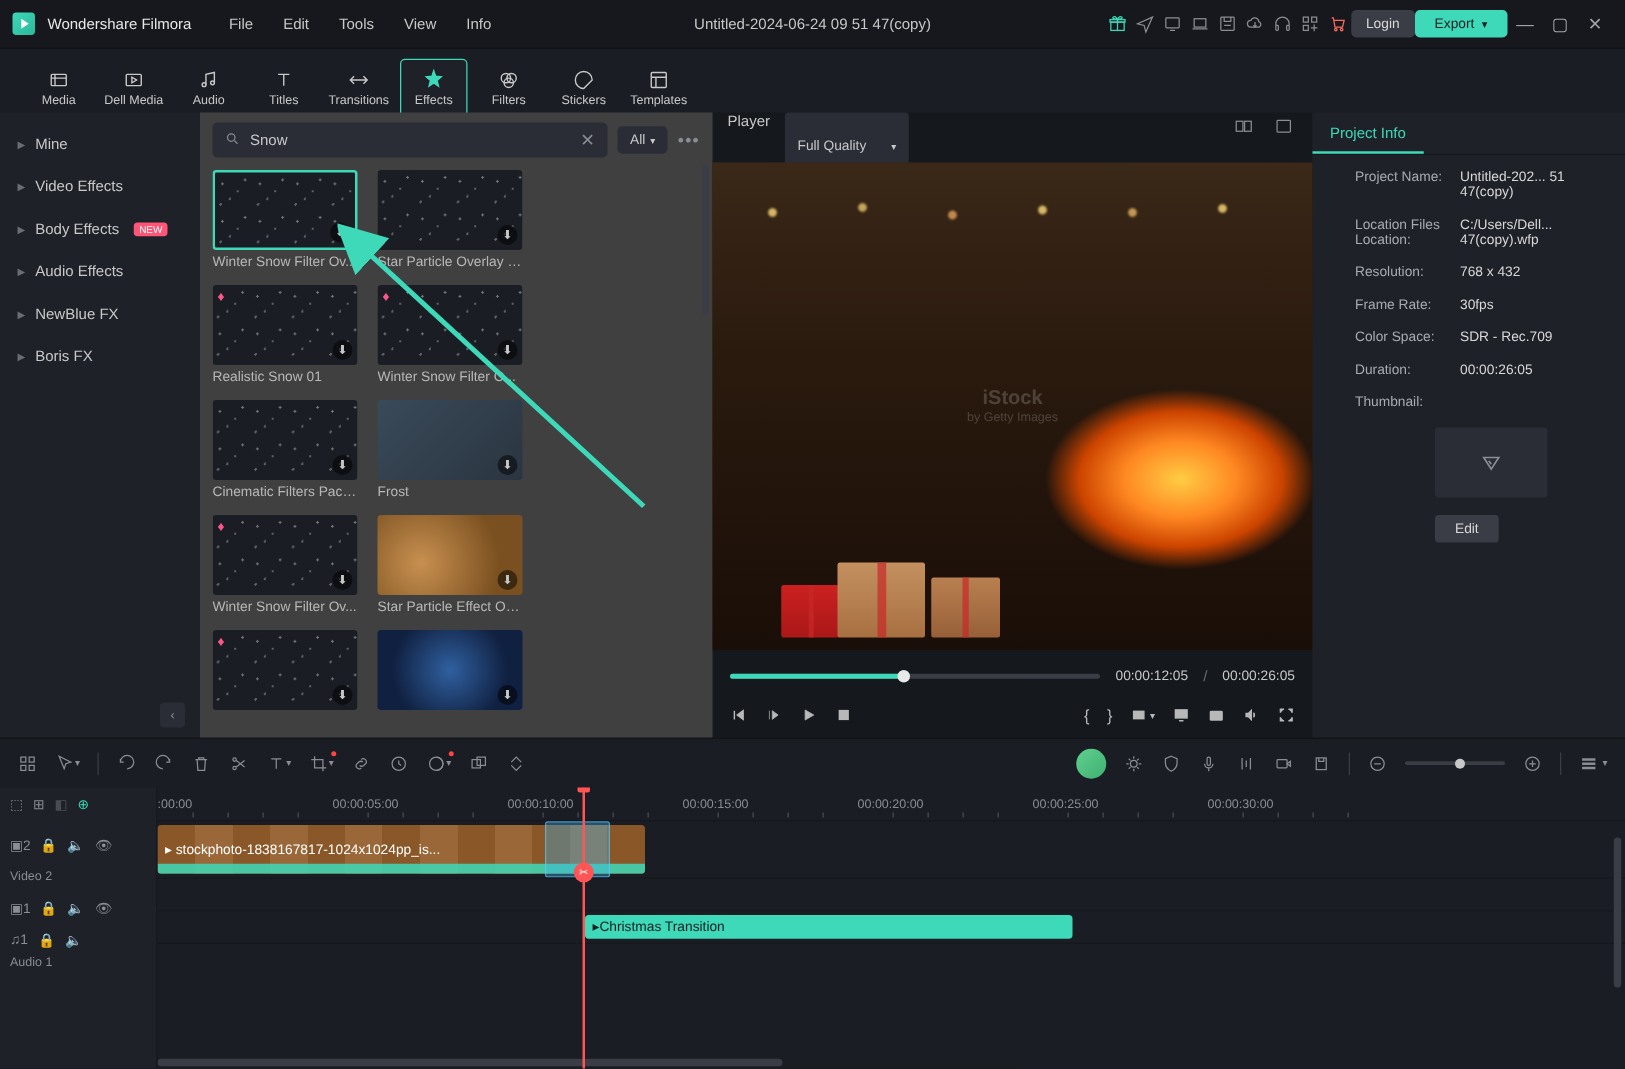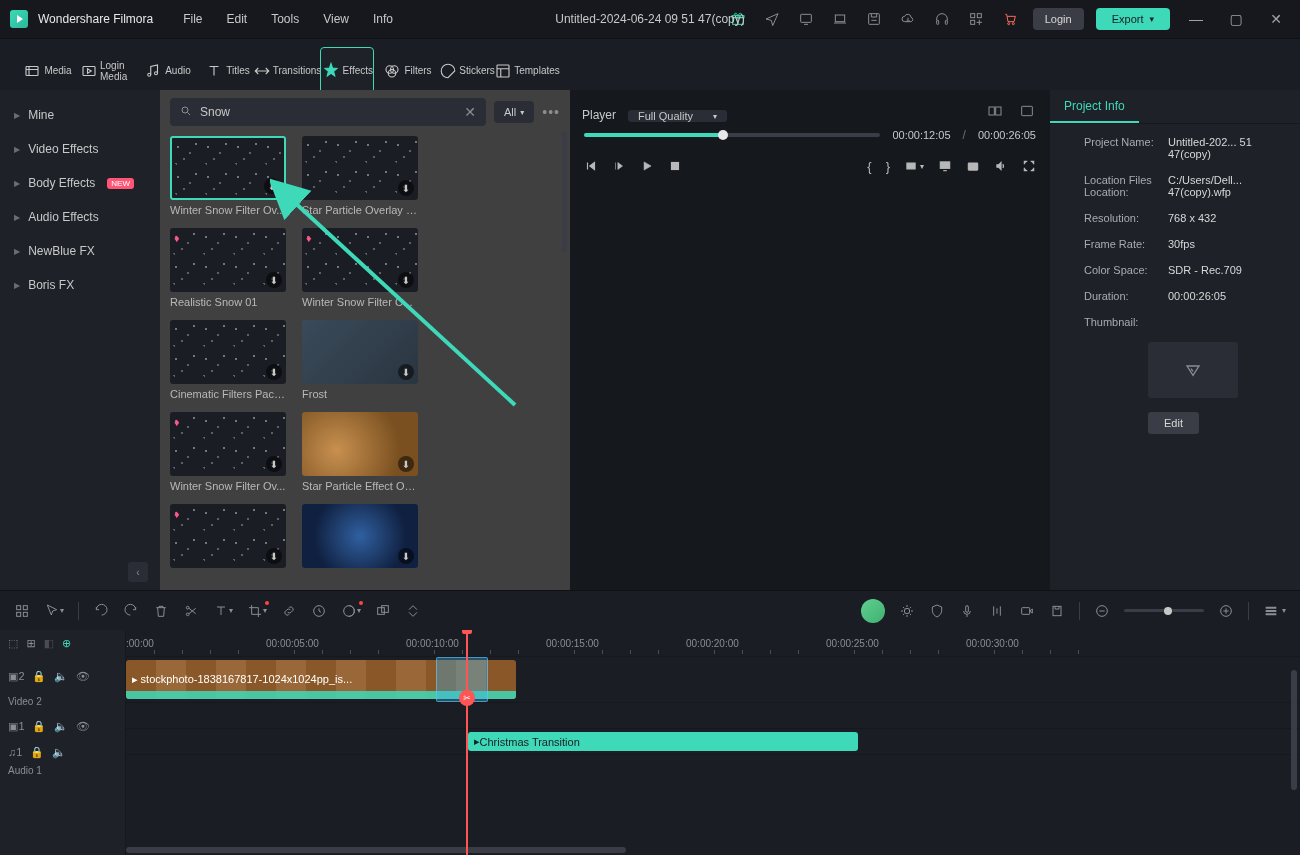--- a/index.html
+++ b/index.html
@@ -6,33 +6,33 @@
 body { background: #1a1d23; color: #c8c8c8; font-size: 12px; overflow: hidden; width: 1300px; height: 855px; }
 
 
 .titlebar { height: 38px; background: #16181d; display: flex; align-items: center; padding: 0 10px; gap: 10px; }
 .logo { width: 18px; height: 18px; background: linear-gradient(135deg, #3dd9b8, #2bb89a); border-radius: 3px; display: flex; align-items: center; justify-content: center; }
 .logo::before { content: ""; width: 0; height: 0; border-left: 6px solid #fff; border-top: 4px solid transparent; border-bottom: 4px solid transparent; margin-left: 2px; }
 .app-name { font-size: 12px; color: #e8e8e8; margin-right: 20px; }
 .menu-bar { display: flex; gap: 24px; }
 .menu-item { color: #c8c8c8; cursor: pointer; }
 .doc-title { position: absolute; left: 50%; transform: translateX(-50%); color: #c8c8c8; font-size: 12px; }
-.titlebar-right { margin-left: auto; display: flex; align-items: center; gap: 12px; }
+.titlebar-right { margin-left: auto; display: flex; align-items: center; }
 .icon-btn { width: 22px; height: 22px; display: flex; align-items: center; justify-content: center; cursor: pointer; color: #8a8d93; }
 .icon-btn svg { width: 16px; height: 16px; stroke: currentColor; fill: none; stroke-width: 1.5; }
 .gift-icon { color: #3dd9b8; }
 .cart-icon { color: #ff6b5b; }
 .login-btn { background: #3a3d45; color: #d8d8d8; padding: 5px 12px; border-radius: 4px; cursor: pointer; font-size: 11px; }
 .export-btn { background: #3dd9b8; color: #1a1d23; padding: 5px 16px; border-radius: 4px; cursor: pointer; font-size: 11px; display: flex; align-items: center; gap: 6px; font-weight: 500; }
 .export-btn::after { content: "▾"; font-size: 9px; }
 .win-btn { width: 28px; height: 28px; display: flex; align-items: center; justify-content: center; cursor: pointer; color: #a0a3a9; font-size: 14px; }
 
 
 .top-tabs { height: 52px; background: #1a1d23; display: flex; align-items: center; padding: 0 20px; gap: 6px; border-top: 1px solid #0f1115; }
-.top-tab { display: flex; flex-direction: row; align-items: center; justify-content: center; width: 54px; height: 48px; cursor: pointer; border-radius: 4px; gap: 2px; margin-top: 12px; }
+.top-tab { display: flex; flex-direction: column; align-items: center; justify-content: center; width: 54px; height: 48px; cursor: pointer; border-radius: 4px; gap: 2px; margin-top: 12px; }
 .top-tab.active { border: 1px solid #3dd9b8; background: #1e2128; }
 .top-tab-icon { width: 20px; height: 18px; display: flex; align-items: center; justify-content: center; }
 .top-tab-icon svg { width: 18px; height: 18px; stroke: #c8c8c8; fill: none; stroke-width: 1.5; }
 .top-tab.active .top-tab-icon svg { stroke: #3dd9b8; fill: #3dd9b8; }
 .top-tab-label { font-size: 10px; color: #c8c8c8; }
 
 
 .main-row { display: flex; height: 500px; }
 
 
@@ -62,23 +62,23 @@
 .diamond-badge { position: absolute; top: 4px; left: 4px; width: 14px; height: 14px; color: #ff5588; font-size: 11px; }
 .download-badge { position: absolute; bottom: 4px; right: 4px; width: 16px; height: 16px; background: rgba(0,0,0,.5); border-radius: 50%; display: flex; align-items: center; justify-content: center; color: #c8c8c8; font-size: 10px; }
 .effect-name { font-size: 11px; color: #b8b8b8; margin-top: 4px; white-space: nowrap; overflow: hidden; text-overflow: ellipsis; max-width: 116px; }
 .scroll-thumb { position: absolute; right: 3px; top: 42px; width: 5px; height: 120px; background: #3a3d45; border-radius: 3px; }
 
 
 .arrow-annotation { position: absolute; top: 150px; left: 270px; pointer-events: none; z-index: 100; }
 
 
 .player-col { width: 480px; background: #15181d; display: flex; flex-direction: column; }
-.player-header { height: 32px; display: flex; align-items: flex-end; padding: 0 12px; gap: 12px; }
+.player-header { height: 32px; display: flex; align-items: flex-start; padding: 0 12px; gap: 12px; }
 .player-label { font-size: 12px; color: #c8c8c8; }
-.quality-select { background: #2a2d35; padding: 0 10px; border-radius: 3px; cursor: pointer; font-size: 11px; display: flex; align-items: center; gap: 20px; }
+.quality-select { background: #2a2d35; padding: 21px 10px; border-radius: 3px; cursor: pointer; font-size: 11px; display: flex; align-items: center; gap: 20px; }
 .quality-select::after { content: "▾"; font-size: 8px; }
 .player-header-right { margin-left: auto; display: flex; gap: 10px; }
 .preview { flex: 1; margin: 8px 0; background: linear-gradient(135deg, #3a2818, #2a1a0e); position: relative; display: flex; align-items: center; justify-content: center; overflow: hidden; }
 .fireplace-scene { width: 100%; height: 100%; background: 
   radial-gradient(ellipse 180px 120px at 78% 65%, #ffcc44 0%, #ff8822 25%, #cc4400 45%, transparent 60%),
   linear-gradient(to bottom, #3a2818 0%, #2a1a0e 40%, #1a0e08 100%);
   position: relative; }
 .lights-string { position: absolute; top: 20px; left: 0; right: 0; height: 40px; background: 
   radial-gradient(circle at 10% 50%, rgba(255,220,120,.8) 3px, transparent 4px),
   radial-gradient(circle at 25% 40%, rgba(255,220,120,.7) 3px, transparent 4px),
@@ -245,21 +245,21 @@
       </div>
       <div class="top-tab-label">Media</div>
     </div>
   <div class="top-tab">
       <div class="top-tab-icon">
         <svg viewBox="0 0 24 24">
           <rect x="4" y="6" width="16" height="12" rx="1"></rect>
           <polygon points="10,9 10,15 15,12"></polygon>
         </svg>
       </div>
-      <div class="top-tab-label">Login Media</div>
+      <div class="top-tab-label">Dell Media</div>
     </div>
   <div class="top-tab">
       <div class="top-tab-icon">
         <svg viewBox="0 0 24 24">
           <path d="M9 17V6l9-2v11"></path>
           <circle cx="7" cy="17" r="2"></circle>
           <circle cx="16" cy="15" r="2"></circle>
         </svg>
       </div>
       <div class="top-tab-label">Audio</div>
@@ -452,20 +452,38 @@
         <div class="icon-btn">
             <svg viewBox="0 0 24 24">
               <rect x="3" y="6" width="8" height="12"></rect>
               <rect x="13" y="6" width="8" height="12"></rect>
             </svg>
           </div>
         <div class="icon-btn">
             <svg viewBox="0 0 24 24" fill="#c8c8c8">
               <rect x="4" y="5" width="16" height="14" rx="1"></rect>
             </svg>
+          </div>
+      </div>
+    </div>
+    <div class="preview">
+      <div class="fireplace-scene">
+        <div class="lights-string"></div>
+        <div class="gift gift3">
+            <div class="ribbon"></div>
+          </div>
+        <div class="gift gift1">
+            <div class="ribbon"></div>
+          </div>
+        <div class="gift gift2">
+            <div class="ribbon"></div>
+          </div>
+        <div class="watermark">
+            <div>iStock</div>
+            <div class="watermark-sub">by Getty Images</div>
           </div>
       </div>
     </div>
     <div class="playbar-row">
       <div class="playbar">
           <div class="playbar-fill"></div>
           <div class="playbar-handle"></div>
         </div>
       <span class="time-text">00:00:12:05</span>
       <span class="time-sep">/</span>

